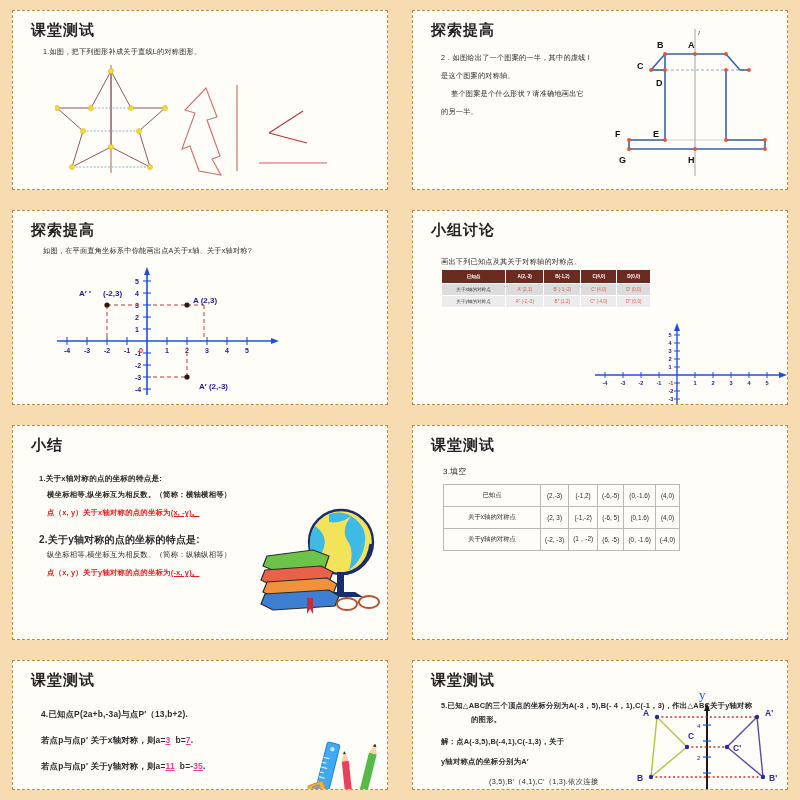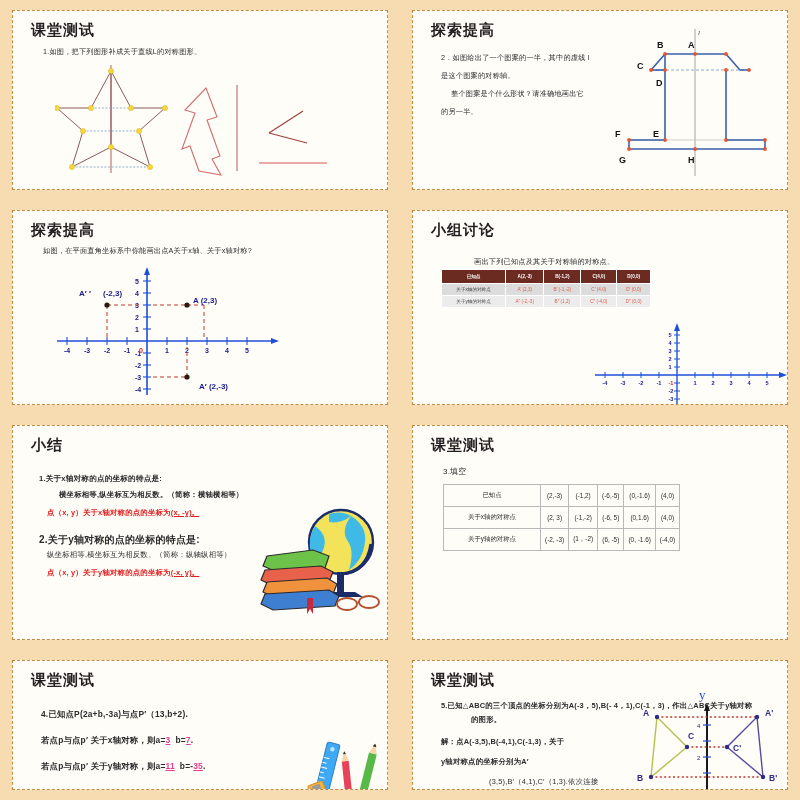--- a/index.html
+++ b/index.html
@@ -273,21 +273,21 @@
           <text x="38" y="33">A′ ′</text>
           <text x="62" y="33">(-2,3)</text>
         </g>
       </svg>
     </div>
   </div>
 
   <div class="slide">
     <div class="inner">
       <div class="title t-main">小组讨论</div>
-      <div class="body-txt" style="left:28px;top:44px;margin-left:33px;">画出下列已知点及其关于对称轴的对称点。</div>
+      <div class="body-txt" style="left:28px;top:44px;">画出下列已知点及其关于对称轴的对称点。</div>
 
       <table class="tbl2" style="left:28px;top:58px;width:210px;">
         <tbody>
             <tr>
           <th>已知点</th>
           <th>A(2,-3)</th>
           <th>B(-1,2)</th>
           <th>C(4,0)</th>
           <th>D(0,0)</th>
         </tr>
@@ -356,21 +356,21 @@
             <text x="86" y="90">-4</text>
         </g>
       </svg>
     </div>
   </div>
 
   <div class="slide">
     <div class="inner">
       <div class="title t-main">小结</div>
       <div class="body-txt" style="left:26px;top:46px;font-size:7.6px;font-weight:bold;">1.关于x轴对称的点的坐标的特点是:</div>
-      <div class="body-txt" style="left:34px;top:62px;font-size:7.4px;font-weight:bold;margin-left:12px;">横坐标相等,纵坐标互为相反数。（简称：横轴横相等）</div>
+      <div class="body-txt" style="left:34px;top:62px;font-size:7.4px;font-weight:bold;">横坐标相等,纵坐标互为相反数。（简称：横轴横相等）</div>
       <div class="body-txt red" style="left:34px;top:80px;font-size:7.4px;font-weight:bold;">
         <span>点（x, y）关于x轴对称的点的坐标为</span><span class="ul">(x, -y)。</span>
       </div>
       <div class="body-txt" style="left:26px;top:104px;font-size:10px;font-weight:bold;">2.关于y轴对称的点的坐标的特点是:</div>
       <div class="body-txt" style="left:34px;top:122px;font-size:7.4px;font-weight:normal;">纵坐标相等,横坐标互为相反数。（简称：纵轴纵相等）</div>
       <div class="body-txt red" style="left:34px;top:140px;font-size:7.4px;font-weight:bold;">
         <span>点（x, y）关于y轴对称的点的坐标为</span><span class="ul">(-x, y)。</span>
       </div>
 
       <svg class="fig" style="left:242px;top:68px;" width="130" height="125" viewBox="0 0 130 125">

